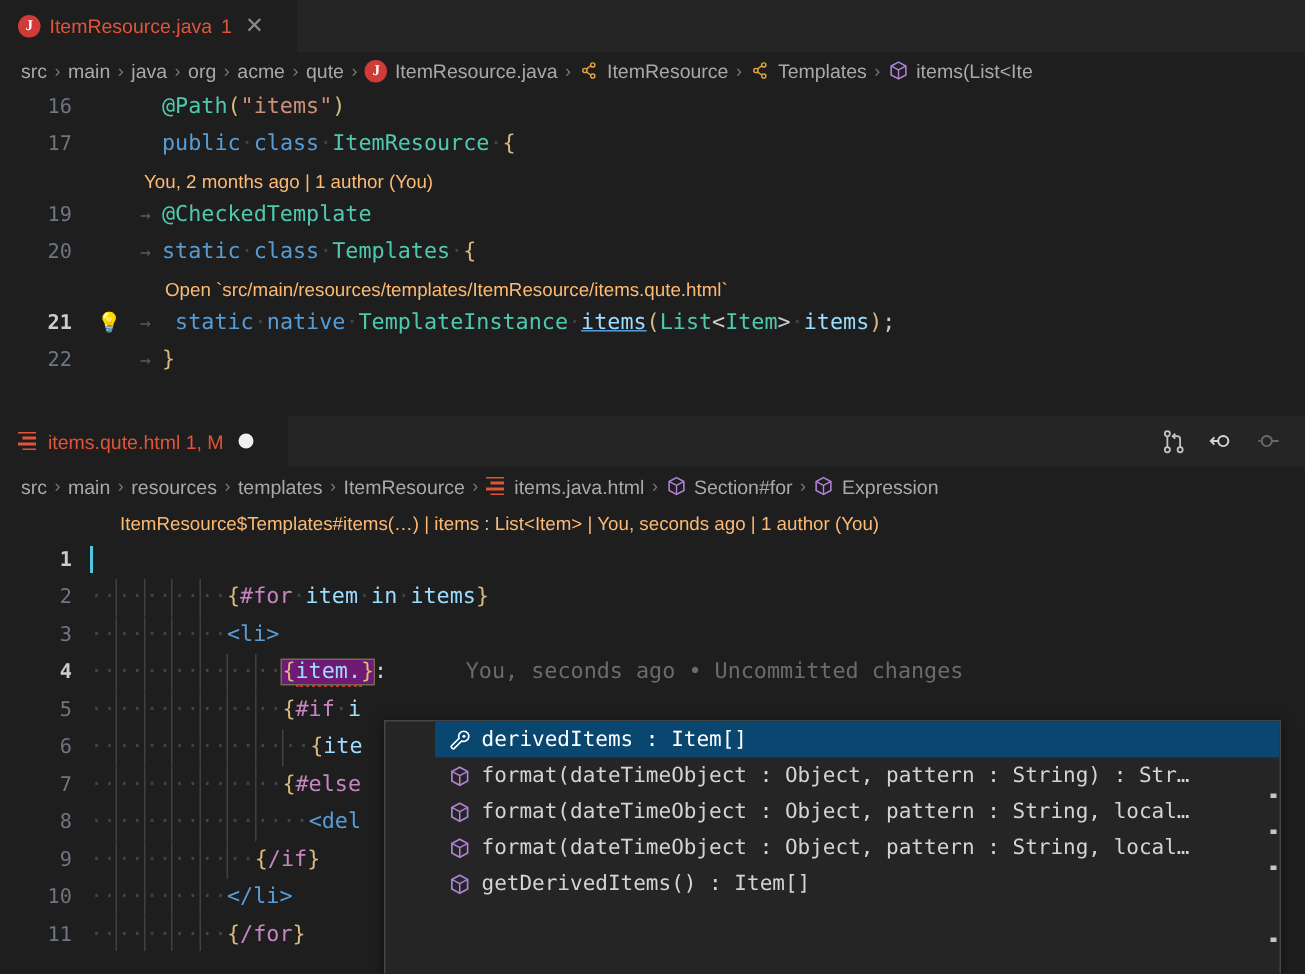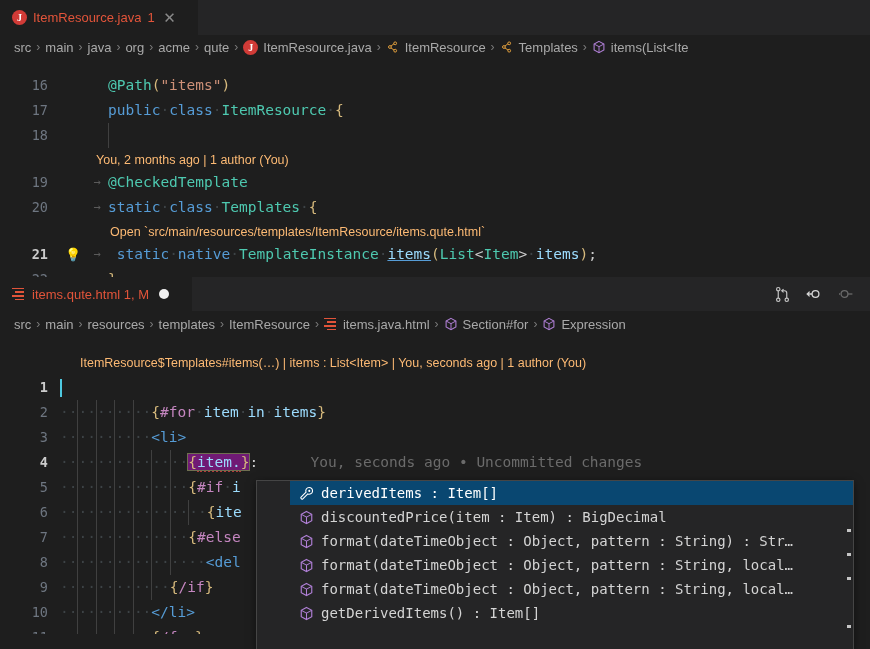--- a/index.html
+++ b/index.html
@@ -52,21 +52,21 @@
   
   .breadcrumbs{
     height:24px;display:flex;align-items:center;font-size:13px;color:#a9a9a9;
     padding:0 0 0 14px;white-space:nowrap;overflow:hidden;background:#1e1e1e;text-align:right;
   }
   .bc{display:flex;align-items:center;gap:5px;}
   .bc-sep{color:#7b7b7b;margin:0 5px;font-size:12px;}
   .bc-icon{width:14px;height:14px;display:inline-flex;align-items:center;justify-content:center;flex:0 0 auto;}
 
   
-  .code{position:relative;background:#1e1e1e;font-size:14.5px;line-height:25px;margin-top:14px;}
+  .code{position:relative;background:#1e1e1e;font-size:14.5px;line-height:25px;}
   .row{display:flex;height:25px;align-items:center;white-space:pre;}
   .gutter{
     width:48px;text-align:right;padding-right:12px;color:#6e7681;flex:0 0 auto;
     font-size:13.5px;
   }
   .gutter.cur{color:#cccccc;font-weight:bold;}
   .lamp{width:26px;flex:0 0 auto;text-align:center;font-size:13px;}
   .fold{width:22px;flex:0 0 auto;color:#5a5a5a;font-size:12px;text-align:center;}
   .txt{flex:1 1 auto;overflow:hidden;}
   .codelens{
@@ -204,26 +204,20 @@
       <span class="txt"><span class="typ">@Path</span><span class="yel">(</span><span class="str">"items"</span><span class="yel">)</span></span>
     </div>
 
     <div class="row">
       <span class="gutter">17</span>
       <span class="lamp"></span>
       <span class="fold"></span>
       <span class="txt"><span class="kw">public</span><span class="dot">·</span><span class="kw">class</span><span class="dot">·</span><span class="typ">ItemResource</span><span class="dot">·</span><span class="yel">{</span></span>
     </div>
 
-    <div class="row">
-      <span class="gutter">18</span>
-      <span class="lamp"></span>
-      <span class="fold"></span>
-      <span class="txt"><span class="iguide"></span></span>
-    </div>
 
     <div class="codelens">
       <span class="pad"></span>
       <span>You, 2 months ago | 1 author (You)</span>
     </div>
 
     <div class="row">
       <span class="gutter">19</span>
       <span class="lamp"></span>
       <span class="fold">→</span>
@@ -427,56 +421,47 @@
     </span>
     <span class="sg-text">derivedItems : Item[]</span>
   </div>
   <div class="sg-row">
     <span class="sg-ico">
       <svg width="15" height="15" viewBox="0 0 16 16">
           <path d="M8 1.6 13.6 4.6v6.8L8 14.4 2.4 11.4V4.6z" fill="none" stroke="#b180d7" stroke-width="1.2"></path>
           <path d="M8 7.6 13.4 4.7M8 7.6v6.6M8 7.6 2.6 4.7" stroke="#b180d7" stroke-width="1.1" fill="none"></path>
         </svg>
     </span>
-    <span class="sg-text">discountedPrice(item : Item) : BigDecimal</span>
+    <span class="sg-text">format(dateTimeObject : Object, pattern : String) : Str…</span>
   </div>
   <div class="sg-row">
     <span class="sg-ico">
       <svg width="15" height="15" viewBox="0 0 16 16">
           <path d="M8 1.6 13.6 4.6v6.8L8 14.4 2.4 11.4V4.6z" fill="none" stroke="#b180d7" stroke-width="1.2"></path>
           <path d="M8 7.6 13.4 4.7M8 7.6v6.6M8 7.6 2.6 4.7" stroke="#b180d7" stroke-width="1.1" fill="none"></path>
         </svg>
     </span>
-    <span class="sg-text">format(dateTimeObject : Object, pattern : String) : Str…</span>
+    <span class="sg-text">format(dateTimeObject : Object, pattern : String, local…</span>
   </div>
   <div class="sg-row">
     <span class="sg-ico">
       <svg width="15" height="15" viewBox="0 0 16 16">
           <path d="M8 1.6 13.6 4.6v6.8L8 14.4 2.4 11.4V4.6z" fill="none" stroke="#b180d7" stroke-width="1.2"></path>
           <path d="M8 7.6 13.4 4.7M8 7.6v6.6M8 7.6 2.6 4.7" stroke="#b180d7" stroke-width="1.1" fill="none"></path>
         </svg>
     </span>
     <span class="sg-text">format(dateTimeObject : Object, pattern : String, local…</span>
   </div>
   <div class="sg-row">
     <span class="sg-ico">
       <svg width="15" height="15" viewBox="0 0 16 16">
           <path d="M8 1.6 13.6 4.6v6.8L8 14.4 2.4 11.4V4.6z" fill="none" stroke="#b180d7" stroke-width="1.2"></path>
           <path d="M8 7.6 13.4 4.7M8 7.6v6.6M8 7.6 2.6 4.7" stroke="#b180d7" stroke-width="1.1" fill="none"></path>
         </svg>
     </span>
-    <span class="sg-text">format(dateTimeObject : Object, pattern : String, local…</span>
-  </div>
-  <div class="sg-row">
-    <span class="sg-ico">
-      <svg width="15" height="15" viewBox="0 0 16 16">
-          <path d="M8 1.6 13.6 4.6v6.8L8 14.4 2.4 11.4V4.6z" fill="none" stroke="#b180d7" stroke-width="1.2"></path>
-          <path d="M8 7.6 13.4 4.7M8 7.6v6.6M8 7.6 2.6 4.7" stroke="#b180d7" stroke-width="1.1" fill="none"></path>
-        </svg>
-    </span>
     <span class="sg-text">getDerivedItems() : Item[]</span>
   </div>
 
   <div class="sg-scroll">
     <div class="sg-ticks">
       <i style="top:48px;"></i>
         <i style="top:72px;"></i>
         <i style="top:96px;"></i>
         <i style="top:144px;"></i>
     </div>

